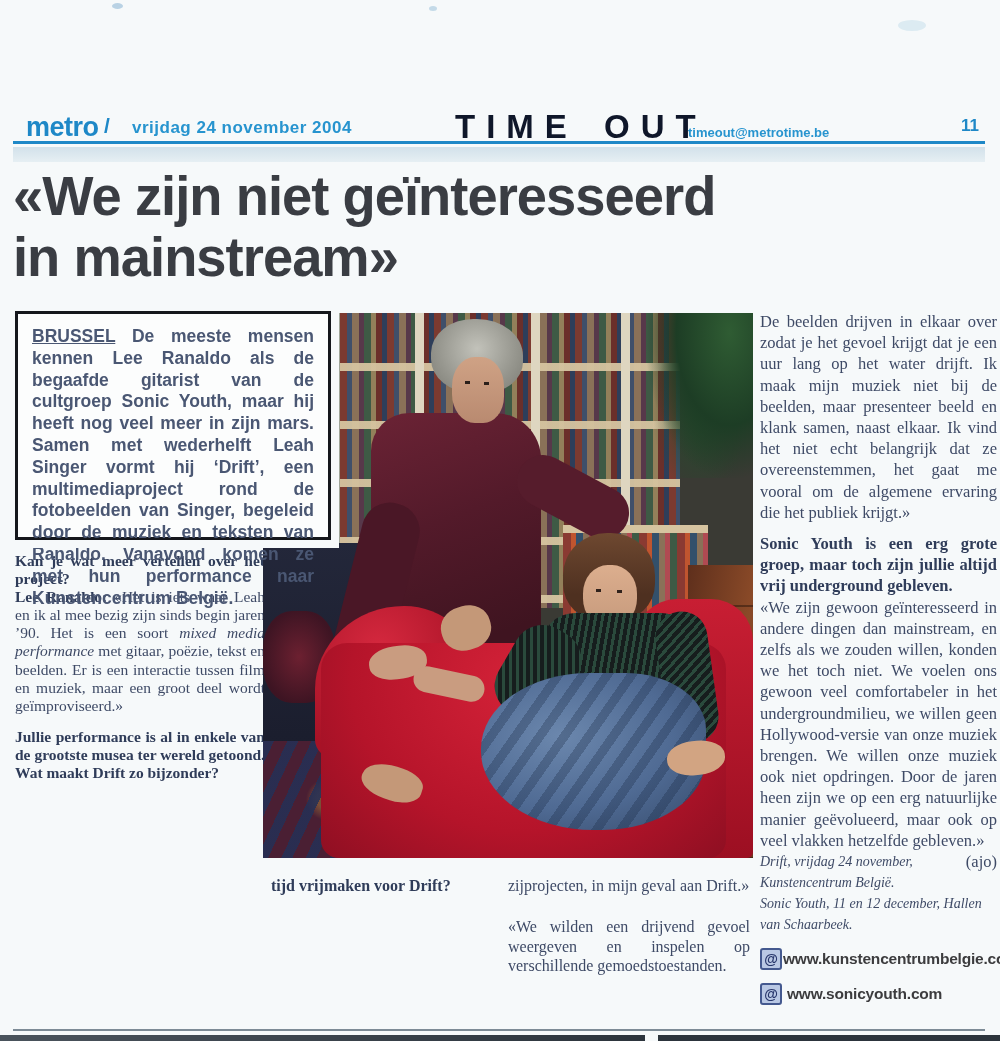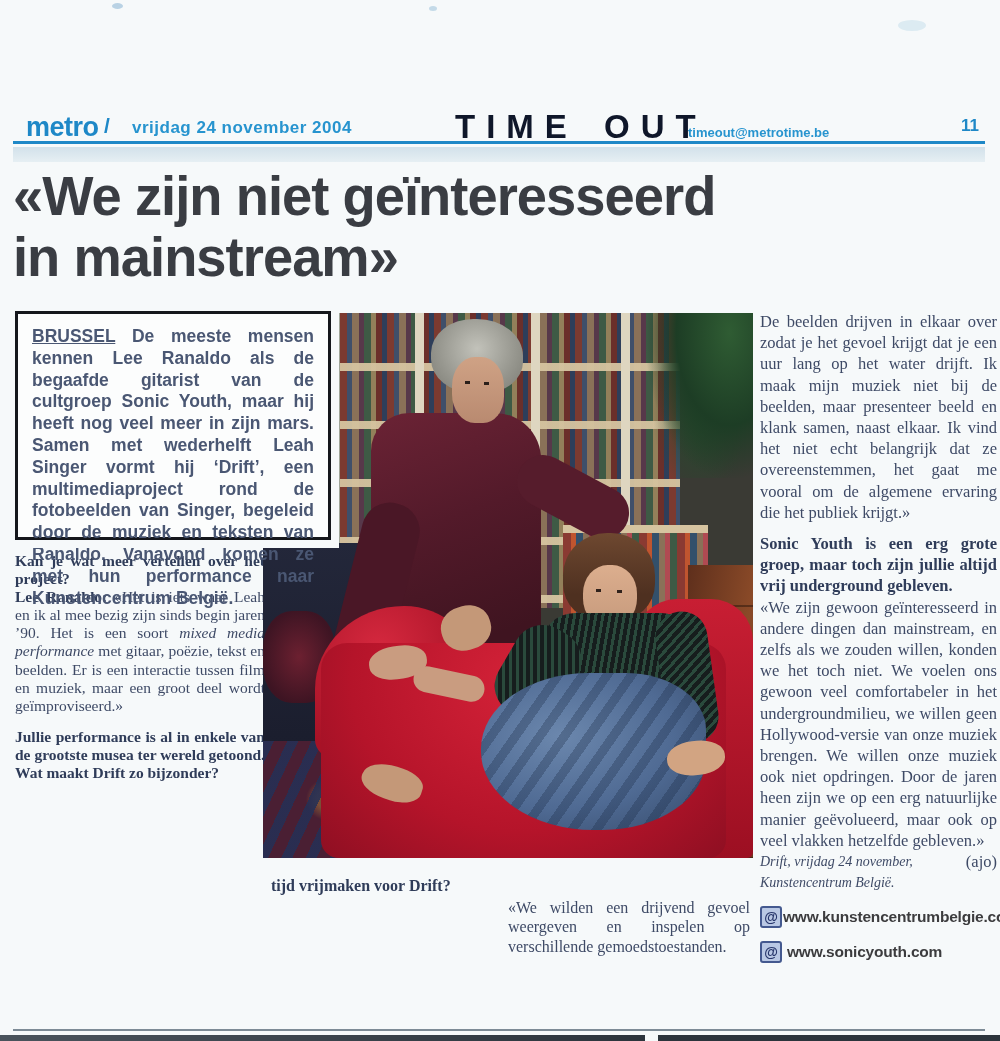--- a/index.html
+++ b/index.html
@@ -179,30 +179,32 @@
     <div class="gap13"></div>
     <p class="q">Jullie performance is al in enkele van de grootste musea ter wereld getoond. Wat maakt Drift zo bijzonder?</p>
     <div class="gap13"></div>
   </div>
 
   <div class="abs col col-midA">
     <p class="q">tijd vrijmaken voor Drift?</p>
   </div>
 
   <div class="abs col col-midB">
+    <p>zijprojecten, in mijn geval aan Drift.»</p>
     <div class="gap22"></div>
     <p>«We wilden een drijvend gevoel weergeven en inspelen op verschillende gemoedstoestanden.</p>
   </div>
 
   <div class="abs col col-right">
     <p>De beelden drijven in elkaar over zodat je het gevoel krijgt dat je een uur lang op het water drijft. Ik maak mijn muziek niet bij de beelden, maar presenteer beeld en klank samen, naast elkaar. Ik vind het niet echt belangrijk dat ze overeenstemmen, het gaat me vooral om de algemene ervaring die het publiek krijgt.»</p>
     <div class="gap10"></div>
     <p class="q">Sonic Youth is een erg grote groep, maar toch zijn jullie altijd vrij underground gebleven.</p>
     <p><span>«We zijn gewoon geïnteresseerd in andere dingen dan mainstream, en zelfs als we zouden willen, konden we het toch niet. We voelen ons gewoon veel comfortabeler in het undergroundmilieu, we willen geen Hollywood-versie van onze muziek brengen. We willen onze muziek ook niet opdringen. Door de jaren heen zijn we op een erg natuurlijke manier geëvolueerd, maar ook op veel vlakken hetzelfde gebleven.»</span><span class="byline">(ajo)</span></p>
     <p class="agenda">Drift, vrijdag 24 november, Kunstencentrum België.</p>
+    <p class="agenda">Sonic Youth, 11 en 12 december, Hallen van Schaarbeek.</p>
     <div class="link-row">
       <span class="at-icon">@</span>
       <span class="link-url" style="margin-left:1px;">www.kunstencentrumbelgie.com</span>
     </div>
     <div class="link-row">
       <span class="at-icon">@</span>
       <span class="link-url">www.sonicyouth.com</span>
     </div>
   </div>
 

